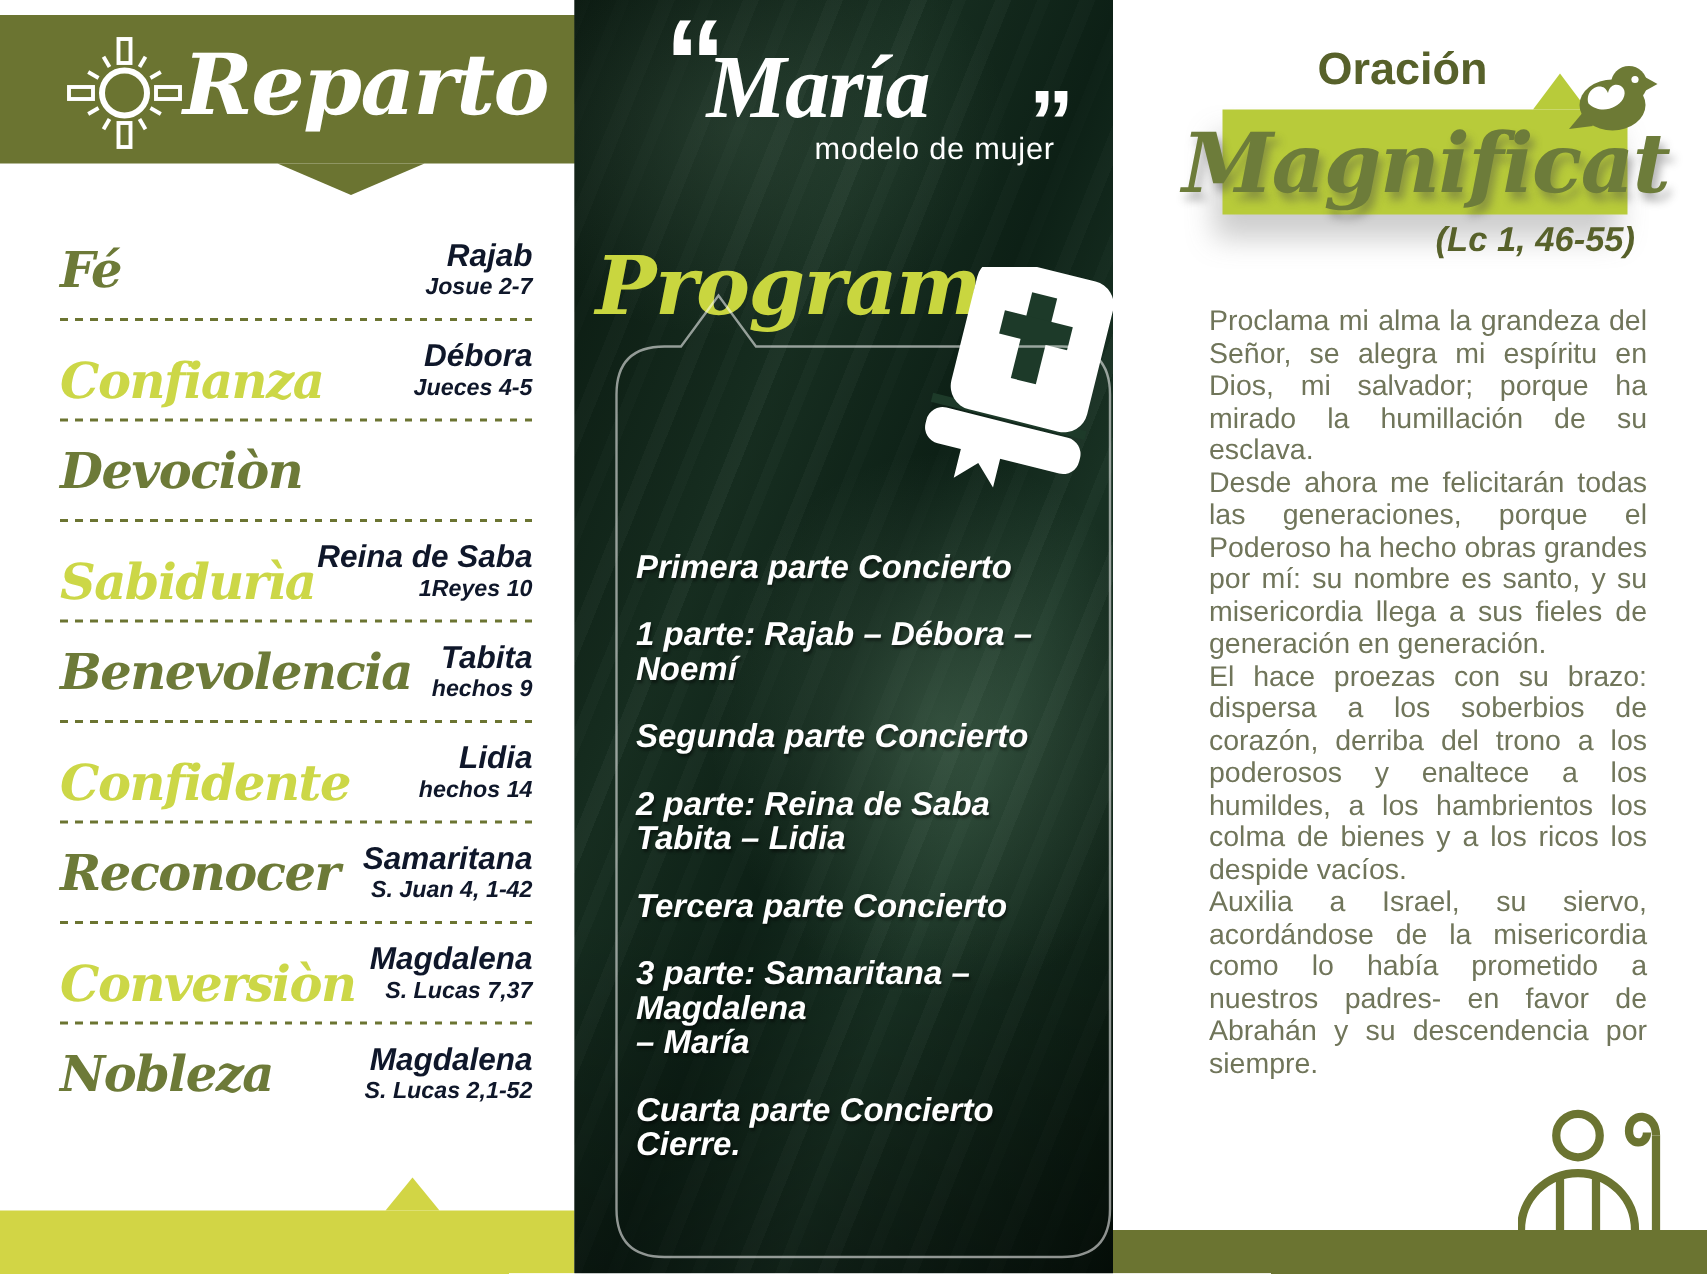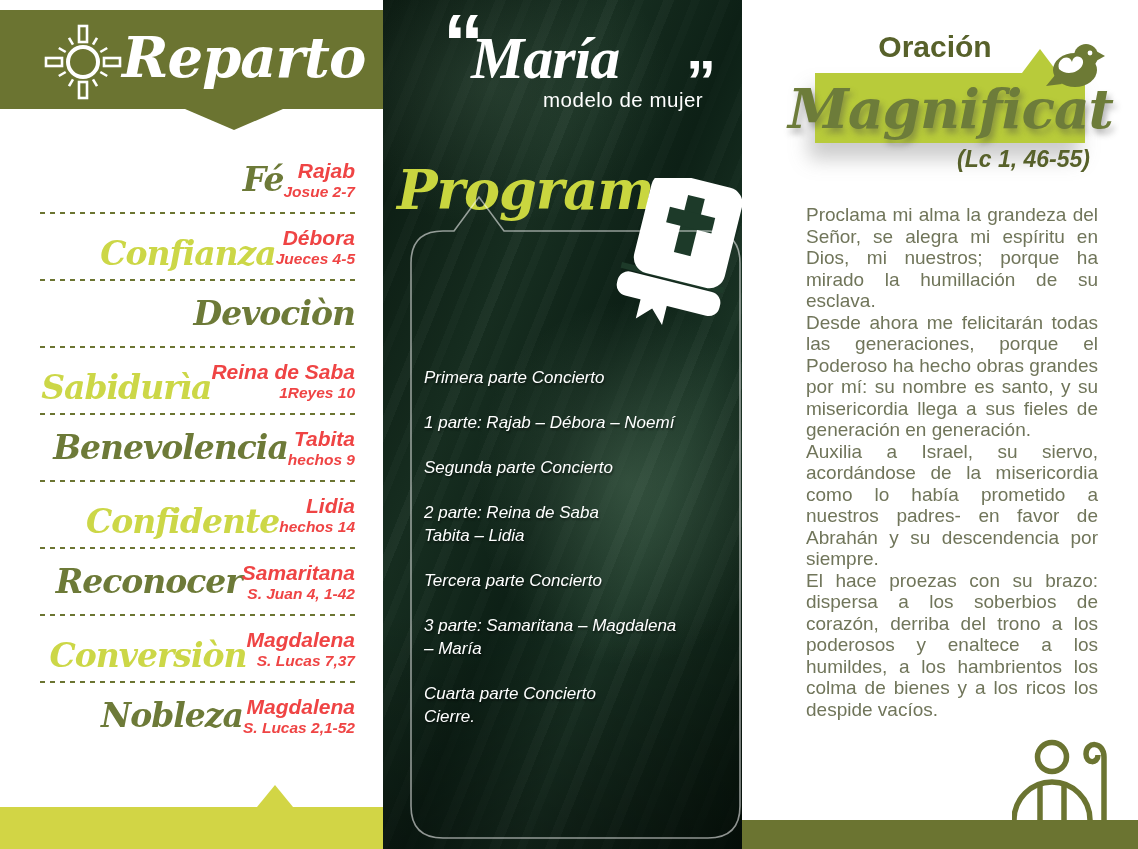--- a/index.html
+++ b/index.html
@@ -12,25 +12,25 @@
   
   .reparto-band{position:absolute;left:0;top:10px;width:385px;height:99px;background:#6b7431;
                 display:flex;align-items:center;}
   .reparto-title{color:#ffffff;font-size:56px;position:absolute;left:122px;top:14px;}
   .band-tri{position:absolute;left:185px;top:109px;width:0;height:0;
             border-left:49px solid transparent;border-right:49px solid transparent;
             border-top:21px solid #6b7431;}
   .sun{position:absolute;left:28px;top:12px;}
 
   .cast-list{position:absolute;left:40px;top:150px;width:315px;list-style:none;margin:0;padding:0;}
-  .cast-row{display:flex;justify-content:flex-end;align-items:center;height:59px;}
+  .cast-row{display:flex;justify-content:space-between;align-items:center;height:59px;}
   .virtue{font-size:33px;line-height:1;}
   .virtue.dark{color:#6d7a38;}
   .virtue.light{color:#ccd747;margin-top:14px;}
-  .who{text-align:right;color:#ef4444;font-weight:bold;font-style:italic;line-height:1.15;}
+  .who{text-align:right;color:#0f172a;font-weight:bold;font-style:italic;line-height:1.15;}
   .who .name{font-size:21px;display:block;}
   .who .ref{font-size:15.5px;display:block;}
   .sep{height:2px;margin:3px 0;
        background:repeating-linear-gradient(90deg,#6b7431 0 5px,transparent 5px 10px);}
 
   .band-bottom-left{position:absolute;left:0;top:807px;width:383px;height:42px;background:#d2d545;}
   .tri-up-left{position:absolute;left:257px;top:785px;width:0;height:0;
                border-left:18px solid transparent;border-right:18px solid transparent;
                border-bottom:22px solid #d2d545;}
 
@@ -46,22 +46,22 @@
       repeating-linear-gradient(112deg, rgba(255,255,255,.05) 0 10px, rgba(0,0,0,.06) 10px 26px,
                       rgba(255,255,255,.03) 26px 34px, rgba(0,0,0,0) 34px 52px);}
   .q-open{position:absolute;left:60px;top:2px;color:#fff;font-size:82px;font-weight:bold;line-height:1;}
   .maria{position:absolute;left:88px;top:24px;color:#fff;font-size:60px;font-family:Liberation Serif, serif;}
   .m-sub{position:absolute;left:160px;top:88px;color:#fff;font-size:20.5px;letter-spacing:.5px;}
   .q-close{position:absolute;left:303px;top:52px;color:#fff;font-size:60px;font-weight:bold;line-height:1;}
   .programa{position:absolute;left:14px;top:158px;color:#c9d63f;font-size:54px;}
   .bible{position:absolute;left:232px;top:178px;}
   .program-frame{position:absolute;left:0;top:0;}
   .program-items{position:absolute;left:41px;top:366px;width:305px;}
-  .program-items p{margin:0 0 22px 0;color:#ffffff;font-weight:normal;font-style:italic;
-                   font-size:17px;line-height:23px;white-space:pre-line;
+  .program-items p{margin:0 0 22px 0;color:#ffffff;font-weight:bold;font-style:italic;
+                   font-size:22px;line-height:23px;white-space:pre-line;
                    text-shadow:1px 2px 2px rgba(0,0,0,.45);}
 
   
   .oracion{position:absolute;left:790px;top:30px;width:290px;text-align:center;
            color:#57612a;font-size:30px;font-weight:bold;}
   .banner{position:absolute;left:815px;top:73px;width:270px;height:70px;background:#b8cb3a;
           box-shadow:-6px 16px 18px rgba(110,110,110,.35);}
   .banner-tri{position:absolute;left:1022px;top:49px;width:0;height:0;
               border-left:18px solid transparent;border-right:18px solid transparent;
               border-bottom:24px solid #b8cb3a;}
@@ -232,24 +232,24 @@
         <polygon points="50,11 59,16 50,21"></polygon>
         <ellipse cx="29" cy="30" rx="22" ry="17"></ellipse>
       </g>
       <circle cx="44" cy="13" r="2.4" fill="#ffffff"></circle>
       <path d="M 13 29 C 10 19, 23 13, 26 22 C 28 12, 41 17, 36 26 C 32 33, 20 36, 13 29 Z" fill="#ffffff"></path>
     </svg>
 
     <div class="lc-ref">(Lc 1, 46-55)</div>
 
     <div class="prayer">
-      <p>Proclama mi alma la grandeza del Señor, se alegra mi espíritu en Dios, mi nuestros; porque ha mirado la humillación de su esclava.</p>
+      <p>Proclama mi alma la grandeza del Señor, se alegra mi espíritu en Dios, mi salvador; porque ha mirado la humillación de su esclava.</p>
       <p>Desde ahora me felicitarán todas las generaciones, porque el Poderoso ha hecho obras grandes por mí: su nombre es santo, y su misericordia llega a sus fieles de generación en generación.</p>
+      <p>El hace proezas con su brazo: dispersa a los soberbios de corazón, derriba del trono a los poderosos y enaltece a los humildes, a los hambrientos los colma de bienes y a los ricos los despide vacíos.</p>
       <p>Auxilia a Israel, su siervo, acordándose de la misericordia como lo había prometido a nuestros padres- en favor de Abrahán y su descendencia por siempre.</p>
-      <p>El hace proezas con su brazo: dispersa a los soberbios de corazón, derriba del trono a los poderosos y enaltece a los humildes, a los hambrientos los colma de bienes y a los ricos los despide vacíos.</p>
     </div>
 
     <svg class="shepherd" width="104" height="83" viewBox="0 0 104 83">
       <g stroke="#6b7431" stroke-width="5.5" fill="none">
         <circle cx="40" cy="20" r="14.5"></circle>
         <path d="M 2 83 A 38 38 0 0 1 78 83"></path>
         <line x1="28" y1="48" x2="28" y2="83"></line>
         <line x1="52" y1="48" x2="52" y2="83"></line>
         <line x1="92" y1="83" x2="92" y2="20"></line>
         <path d="M 92 20 C 92 4, 74 4, 74 17 C 74 27, 86 27, 86 18"></path>

